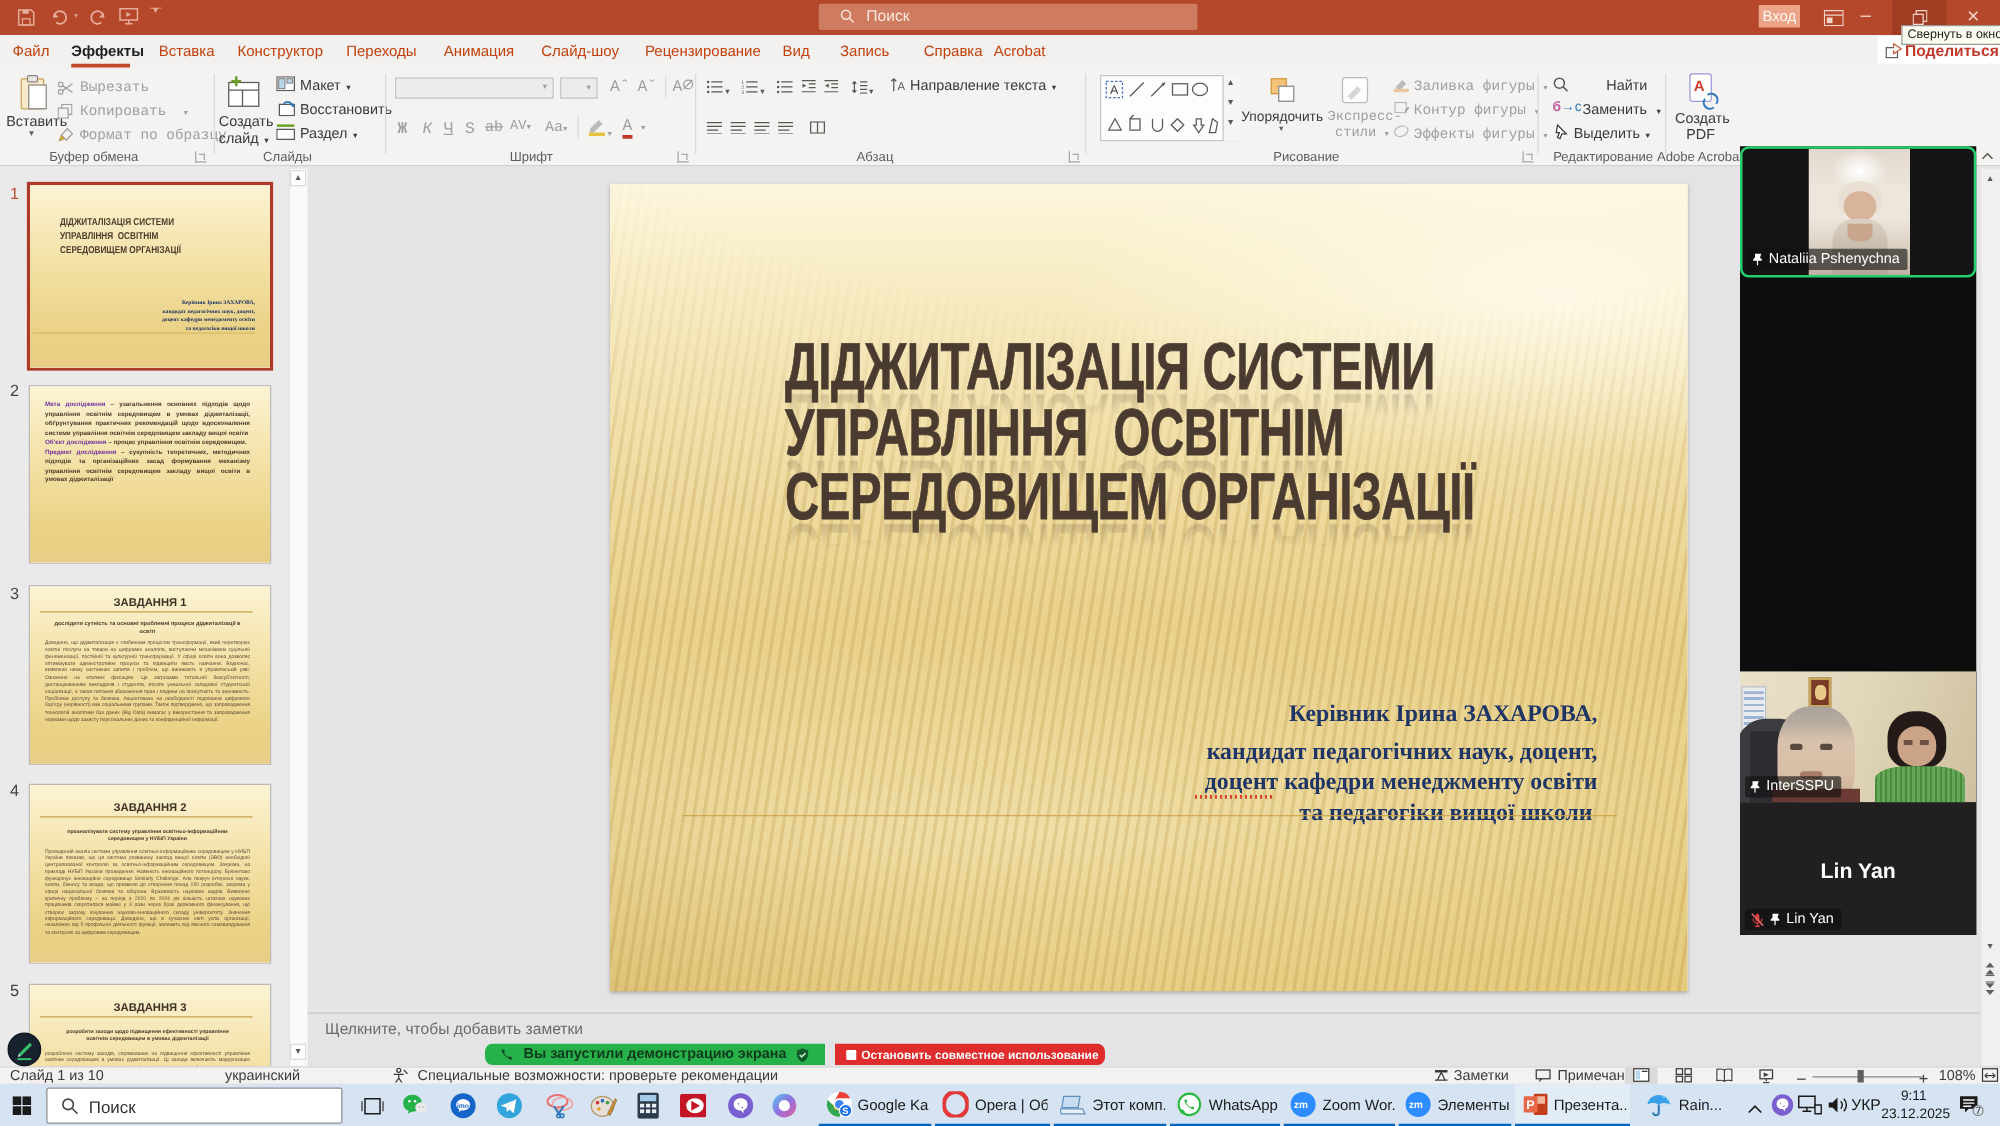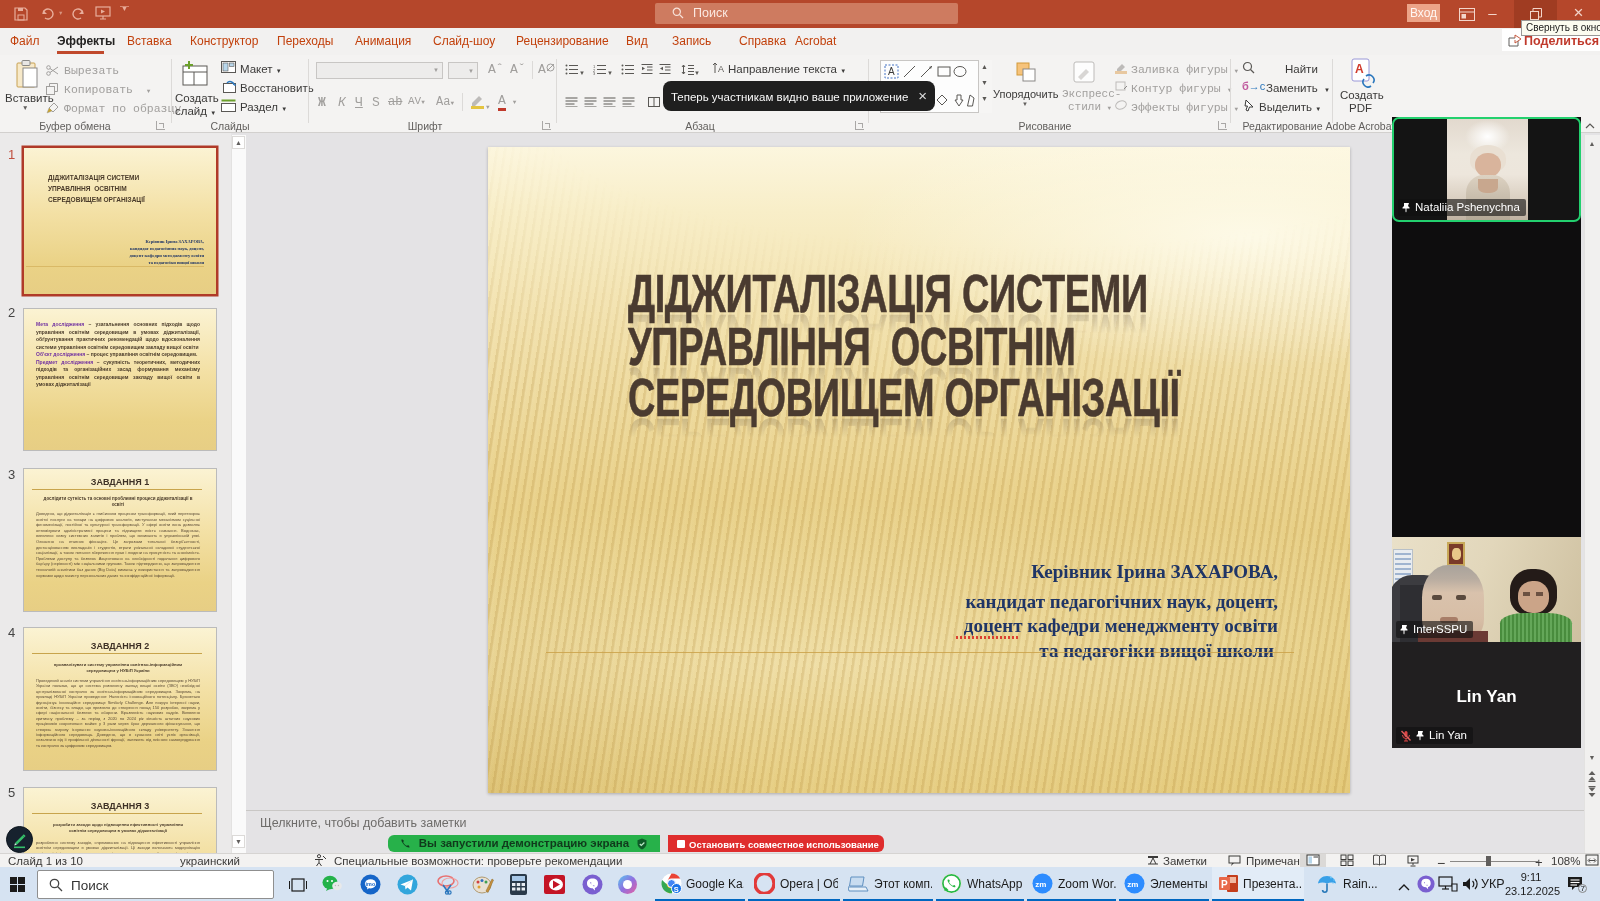--- a/index.html
+++ b/index.html
@@ -356,21 +356,20 @@
         </svg></div>
     <div class="ritem" style="left:1340px; top:34px;">Создать</div>
     <div class="ritem" style="left:1349px; top:47px;">PDF</div>
     <div class="rlabel" style="left:1320px; width:80px;">Adobe Acrobat</div>
 
     <div class="ritem" style="left:1585px; top:64px;"><svg width="10" height="6" viewBox="0 0 10 6">
           <path d="M1 5L5 1l4 4" fill="none" stroke="#5A5855" stroke-width="1.2"></path>
         </svg></div>
   </div>
 
-  <div class="abs" style="left:663px; top:81px; width:272px; height:30px; background:#1F1F1F; border-radius:8px; z-index:40; color:#FAFAFA; font-size:11.5px; line-height:30px; text-align:center; white-space:nowrap;">Теперь участникам видно ваше приложение<span style="margin-left:10px; font-size:15px; color:#DDD;">×</span></div>
 
   <div id="editor">
     <div id="thumbpanel">
       <div class="tnum" style="top:14px; color:#C05040;">1</div>
       <div class="thumb" style="top:15px; height:146px; box-shadow:0 0 0 2.5px #B03A28;">
         <div style="position:absolute; left:24px; top:24px; font-weight:bold; color:#4A3B2A; font-size:8px; transform:scaleX(0.82); transform-origin:0 0; line-height:11px;">ДІДЖИТАЛІЗАЦІЯ СИСТЕМИ<br>УПРАВЛІННЯ&nbsp; ОСВІТНІМ<br>СЕРЕДОВИЩЕМ ОРГАНІЗАЦІЇ</div>
         <div style="position:absolute; right:12px; top:90px; text-align:right; font-family:'Liberation Serif',serif; font-weight:bold; color:#1F3566; font-size:4.5px; line-height:7px;">Керівник Ірина ЗАХАРОВА,<br>кандидат педагогічних наук, доцент,<br>доцент кафедри менеджменту освіти<br>та педагогіки вищої школи</div>
         <div style="position:absolute; left:2px; top:118px; width:178px; height:1px; background:#D9B966;"></div>
       </div>
       <div class="tnum" style="top:172px;">2</div>

